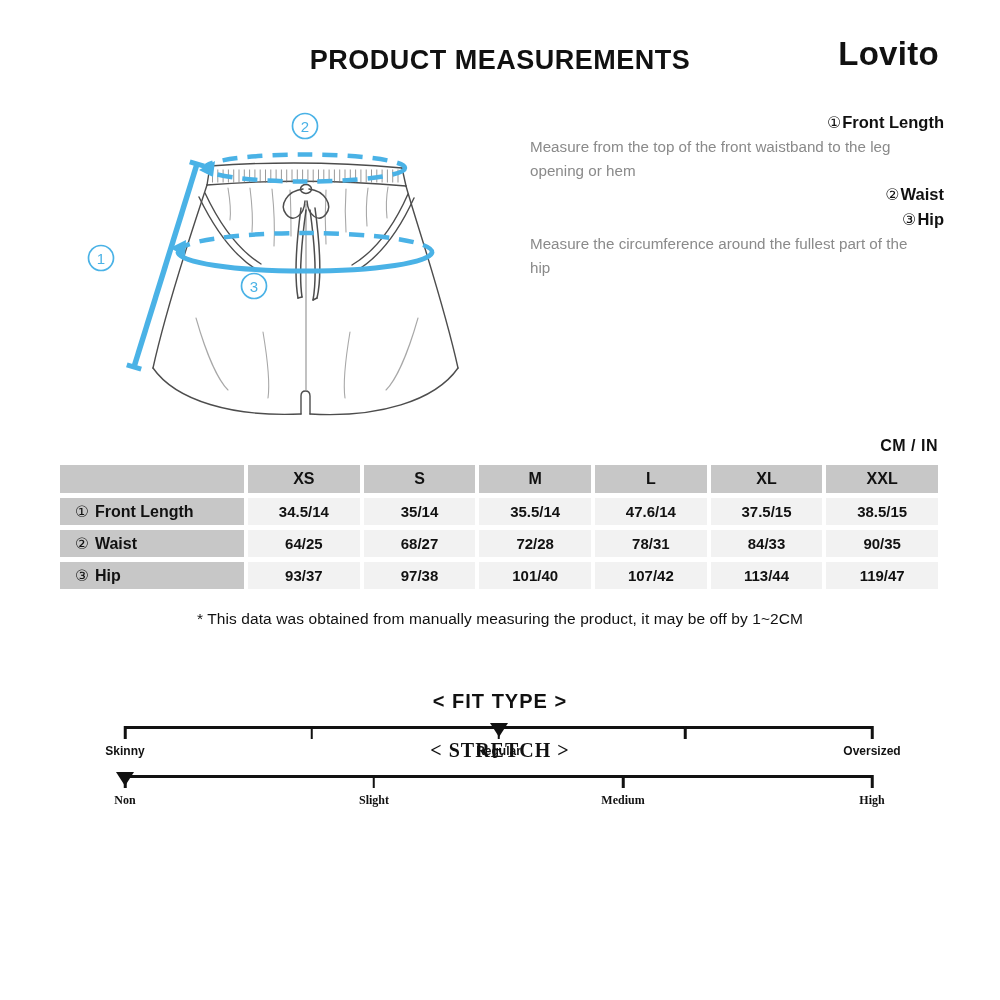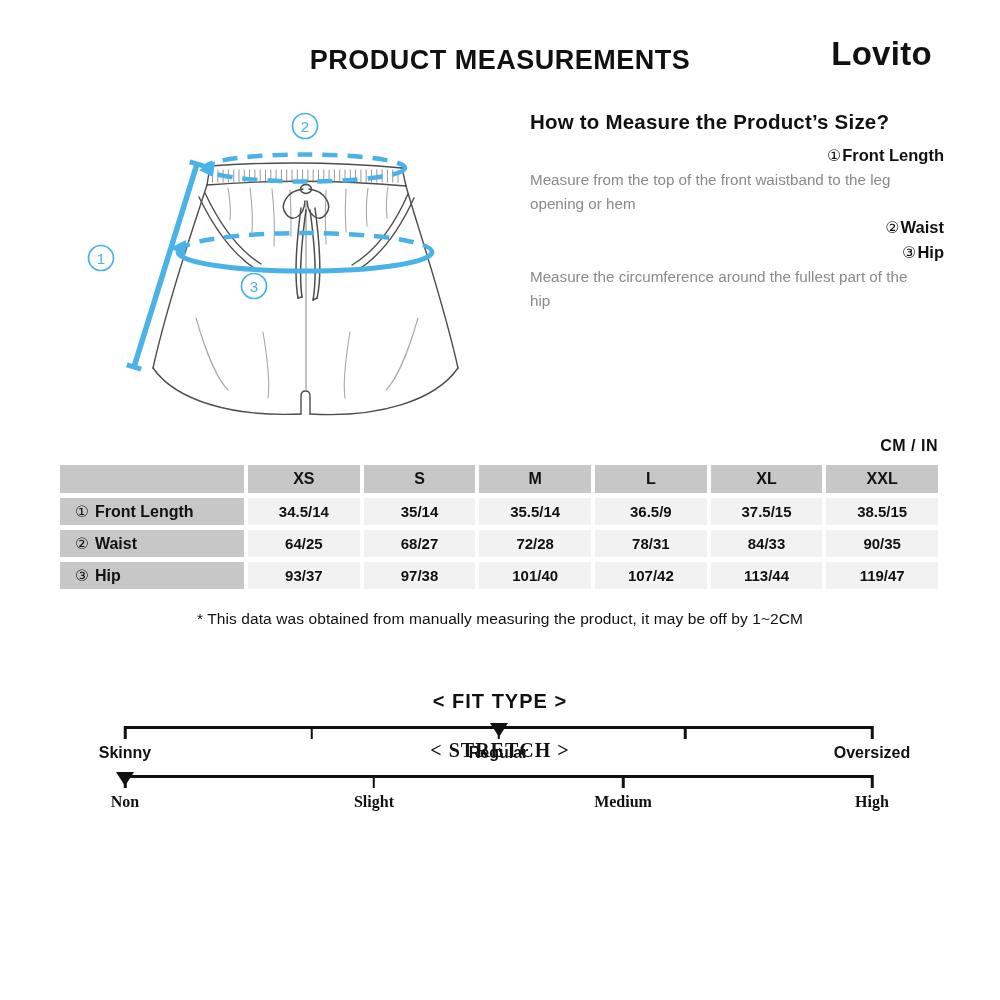--- a/index.html
+++ b/index.html
@@ -1,21 +1,21 @@
 <!DOCTYPE html>
 <html><head>
 <meta charset="utf-8">
 <style>
   html,body{margin:0;padding:0;background:#fff;}
   body{width:1000px;height:1000px;font-family:"Liberation Sans",sans-serif;color:#111;}
   .page{position:relative;width:1000px;height:1000px;background:#fff;overflow:hidden;}
 
   .title{position:absolute;top:45px;left:0;width:1000px;text-align:center;
          font-size:27px;font-weight:800;letter-spacing:.5px;}
-  .logo{position:absolute;top:35px;right:68px;font-size:33px;font-weight:800;letter-spacing:.3px;}
+  .logo{position:absolute;top:35px;right:61px;font-size:33px;font-weight:800;letter-spacing:.3px;}
 
   .diagram{position:absolute;left:58px;top:100px;width:460px;height:340px;}
 
   .howto{position:absolute;left:530px;top:110px;width:414px;}
   .howto-heading{font-size:20.5px;font-weight:700;letter-spacing:.2px;margin-bottom:9px;}
   .howto-name{font-size:16.5px;font-weight:700;line-height:24px;text-align:right;}
   .howto-num{font-weight:400;font-family:"DejaVu Sans",sans-serif;font-size:16px;margin-right:1px;}
   .howto-desc{font-size:15.2px;line-height:23.5px;color:#8a8a8a;font-weight:400;width:392px;}
 
   .unit{position:absolute;top:437px;right:62px;font-size:16px;font-weight:700;letter-spacing:.5px;}
@@ -35,21 +35,21 @@
   .scale-fit-type{top:690px;}
   .scale-stretch{top:739px;font-family:Liberation Serif, serif;}
   .scale-title{text-align:center;font-size:20px;font-weight:800;letter-spacing:1px;}
   .scale-track{position:relative;margin:13px 0 0 125px;width:747px;height:14px;}
   .scale-line{position:absolute;left:0;top:0;width:100%;height:2.5px;background:#111;}
   .scale-tick{position:absolute;top:0;width:2.5px;height:13px;background:#111;transform:translateX(-50%);}
   .scale-marker{position:absolute;top:-3px;width:0;height:0;border-left:9px solid transparent;
                 border-right:9px solid transparent;border-top:14px solid #111;transform:translateX(-50%);}
   .scale-labels{position:relative;margin:4px 0 0 125px;width:747px;height:20px;}
   .scale-labels span{position:absolute;top:0;transform:translateX(-50%);
-                     font-size:16px;font-weight:700;white-space:nowrap;}
+                     font-size:12px;font-weight:700;white-space:nowrap;}
 </style>
 </head>
 <body>
 
 <div class="page">
 
   <div class="title">PRODUCT MEASUREMENTS</div>
   <div class="logo">Lovito</div>
 
   <svg class="diagram" viewBox="0 0 460 340">
@@ -117,21 +117,20 @@
         <text x="247" y="31.5" text-anchor="middle" fill="#4ab2e6">2</text>
       </g>
       <g>
         <circle cx="196" cy="186" r="12.5" stroke="#4ab2e6" fill="none" stroke-width="1.7"></circle>
         <text x="196" y="191.5" text-anchor="middle" fill="#4ab2e6">3</text>
       </g>
     </g>
   </svg>
 
   <div class="howto">
-    <div class="howto-heading">How to Measure the Product’s Size?</div>
     <div id="howto-items">
         <div class="howto-name"><span class="howto-num">①</span><span>Front Length</span></div>
         <div class="howto-desc">Measure from the top of the front waistband to the leg opening or hem</div>
         <div class="howto-name"><span class="howto-num">②</span><span>Waist</span></div>
         <div class="howto-name"><span class="howto-num">③</span><span>Hip</span></div>
         <div class="howto-desc">Measure the circumference around the fullest part of the hip</div>
       </div>
   </div>
 
   <div class="unit">CM / IN</div>
@@ -144,21 +143,21 @@
       <div class="cell head">L</div>
       <div class="cell head">XL</div>
       <div class="cell head">XXL</div>
       <div class="cell rowlabel">
         <span class="num">①</span>
         <span>Front Length</span>
       </div>
       <div class="cell">34.5/14</div>
       <div class="cell">35/14</div>
       <div class="cell">35.5/14</div>
-      <div class="cell">36.5/9</div>
+      <div class="cell">47.6/14</div>
       <div class="cell">37.5/15</div>
       <div class="cell">38.5/15</div>
       <div class="cell rowlabel">
         <span class="num">②</span>
         <span>Waist</span>
       </div>
       <div class="cell">64/25</div>
       <div class="cell">68/27</div>
       <div class="cell">72/28</div>
       <div class="cell">78/31</div>

